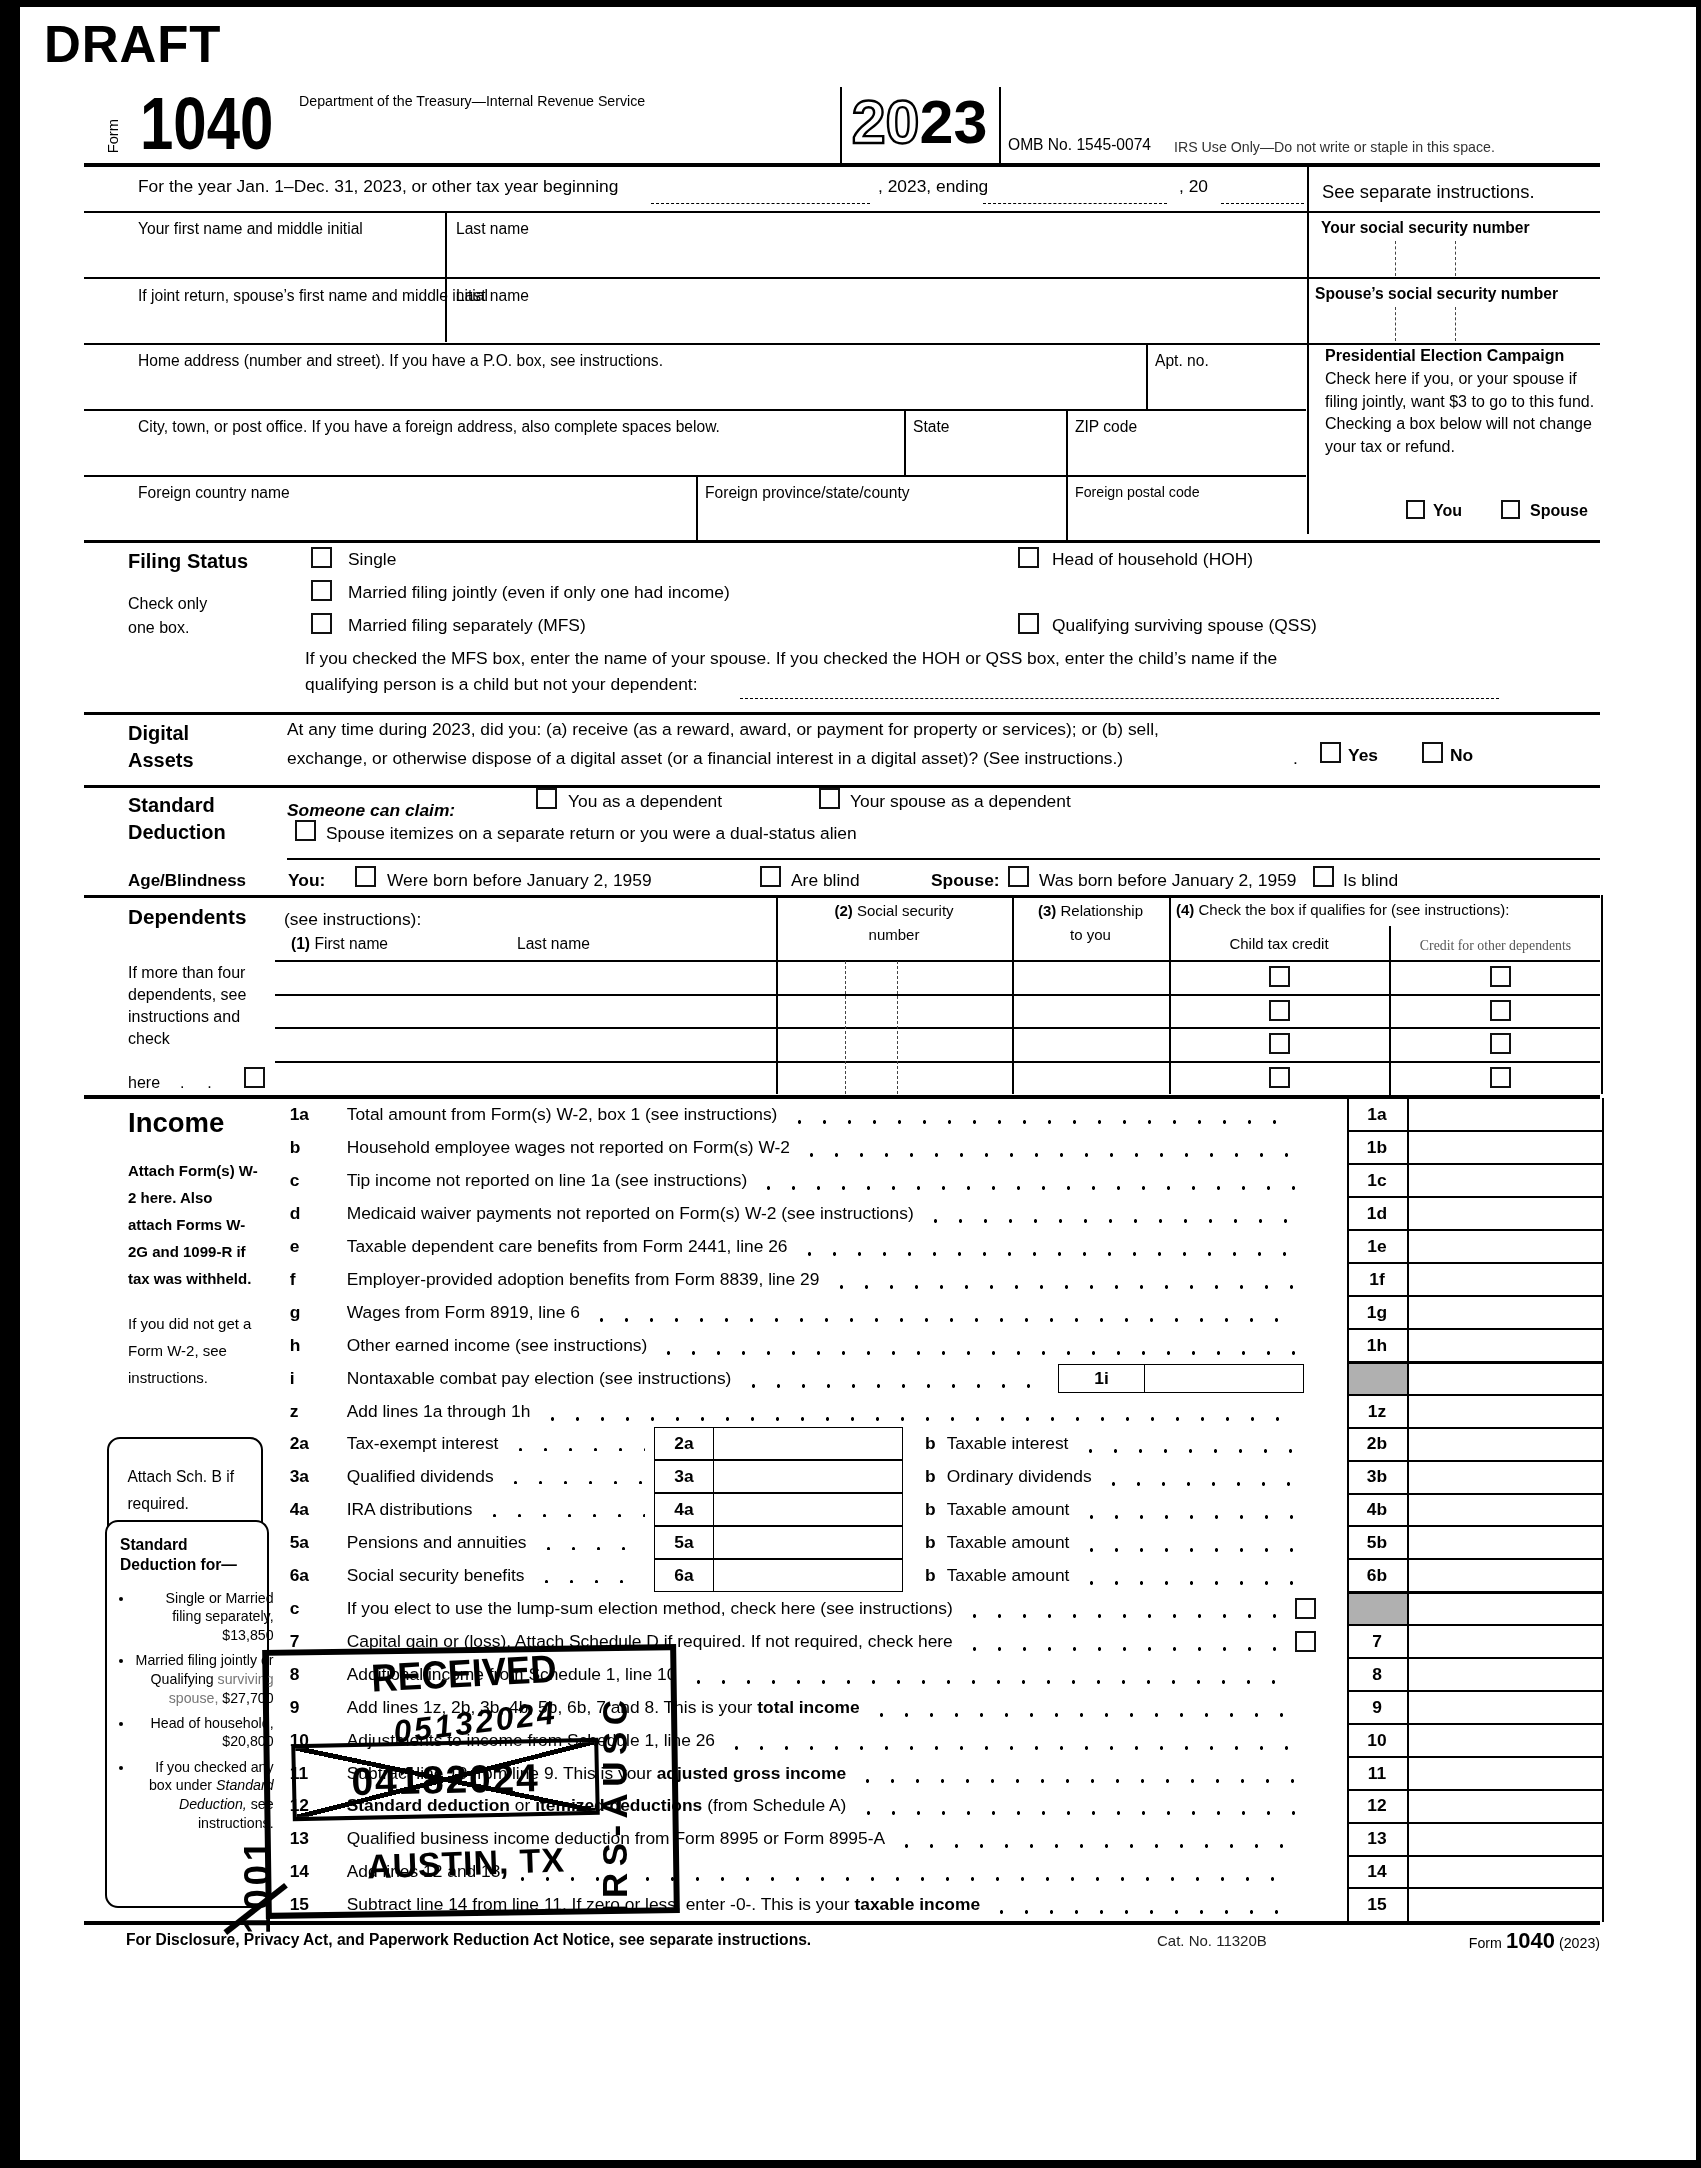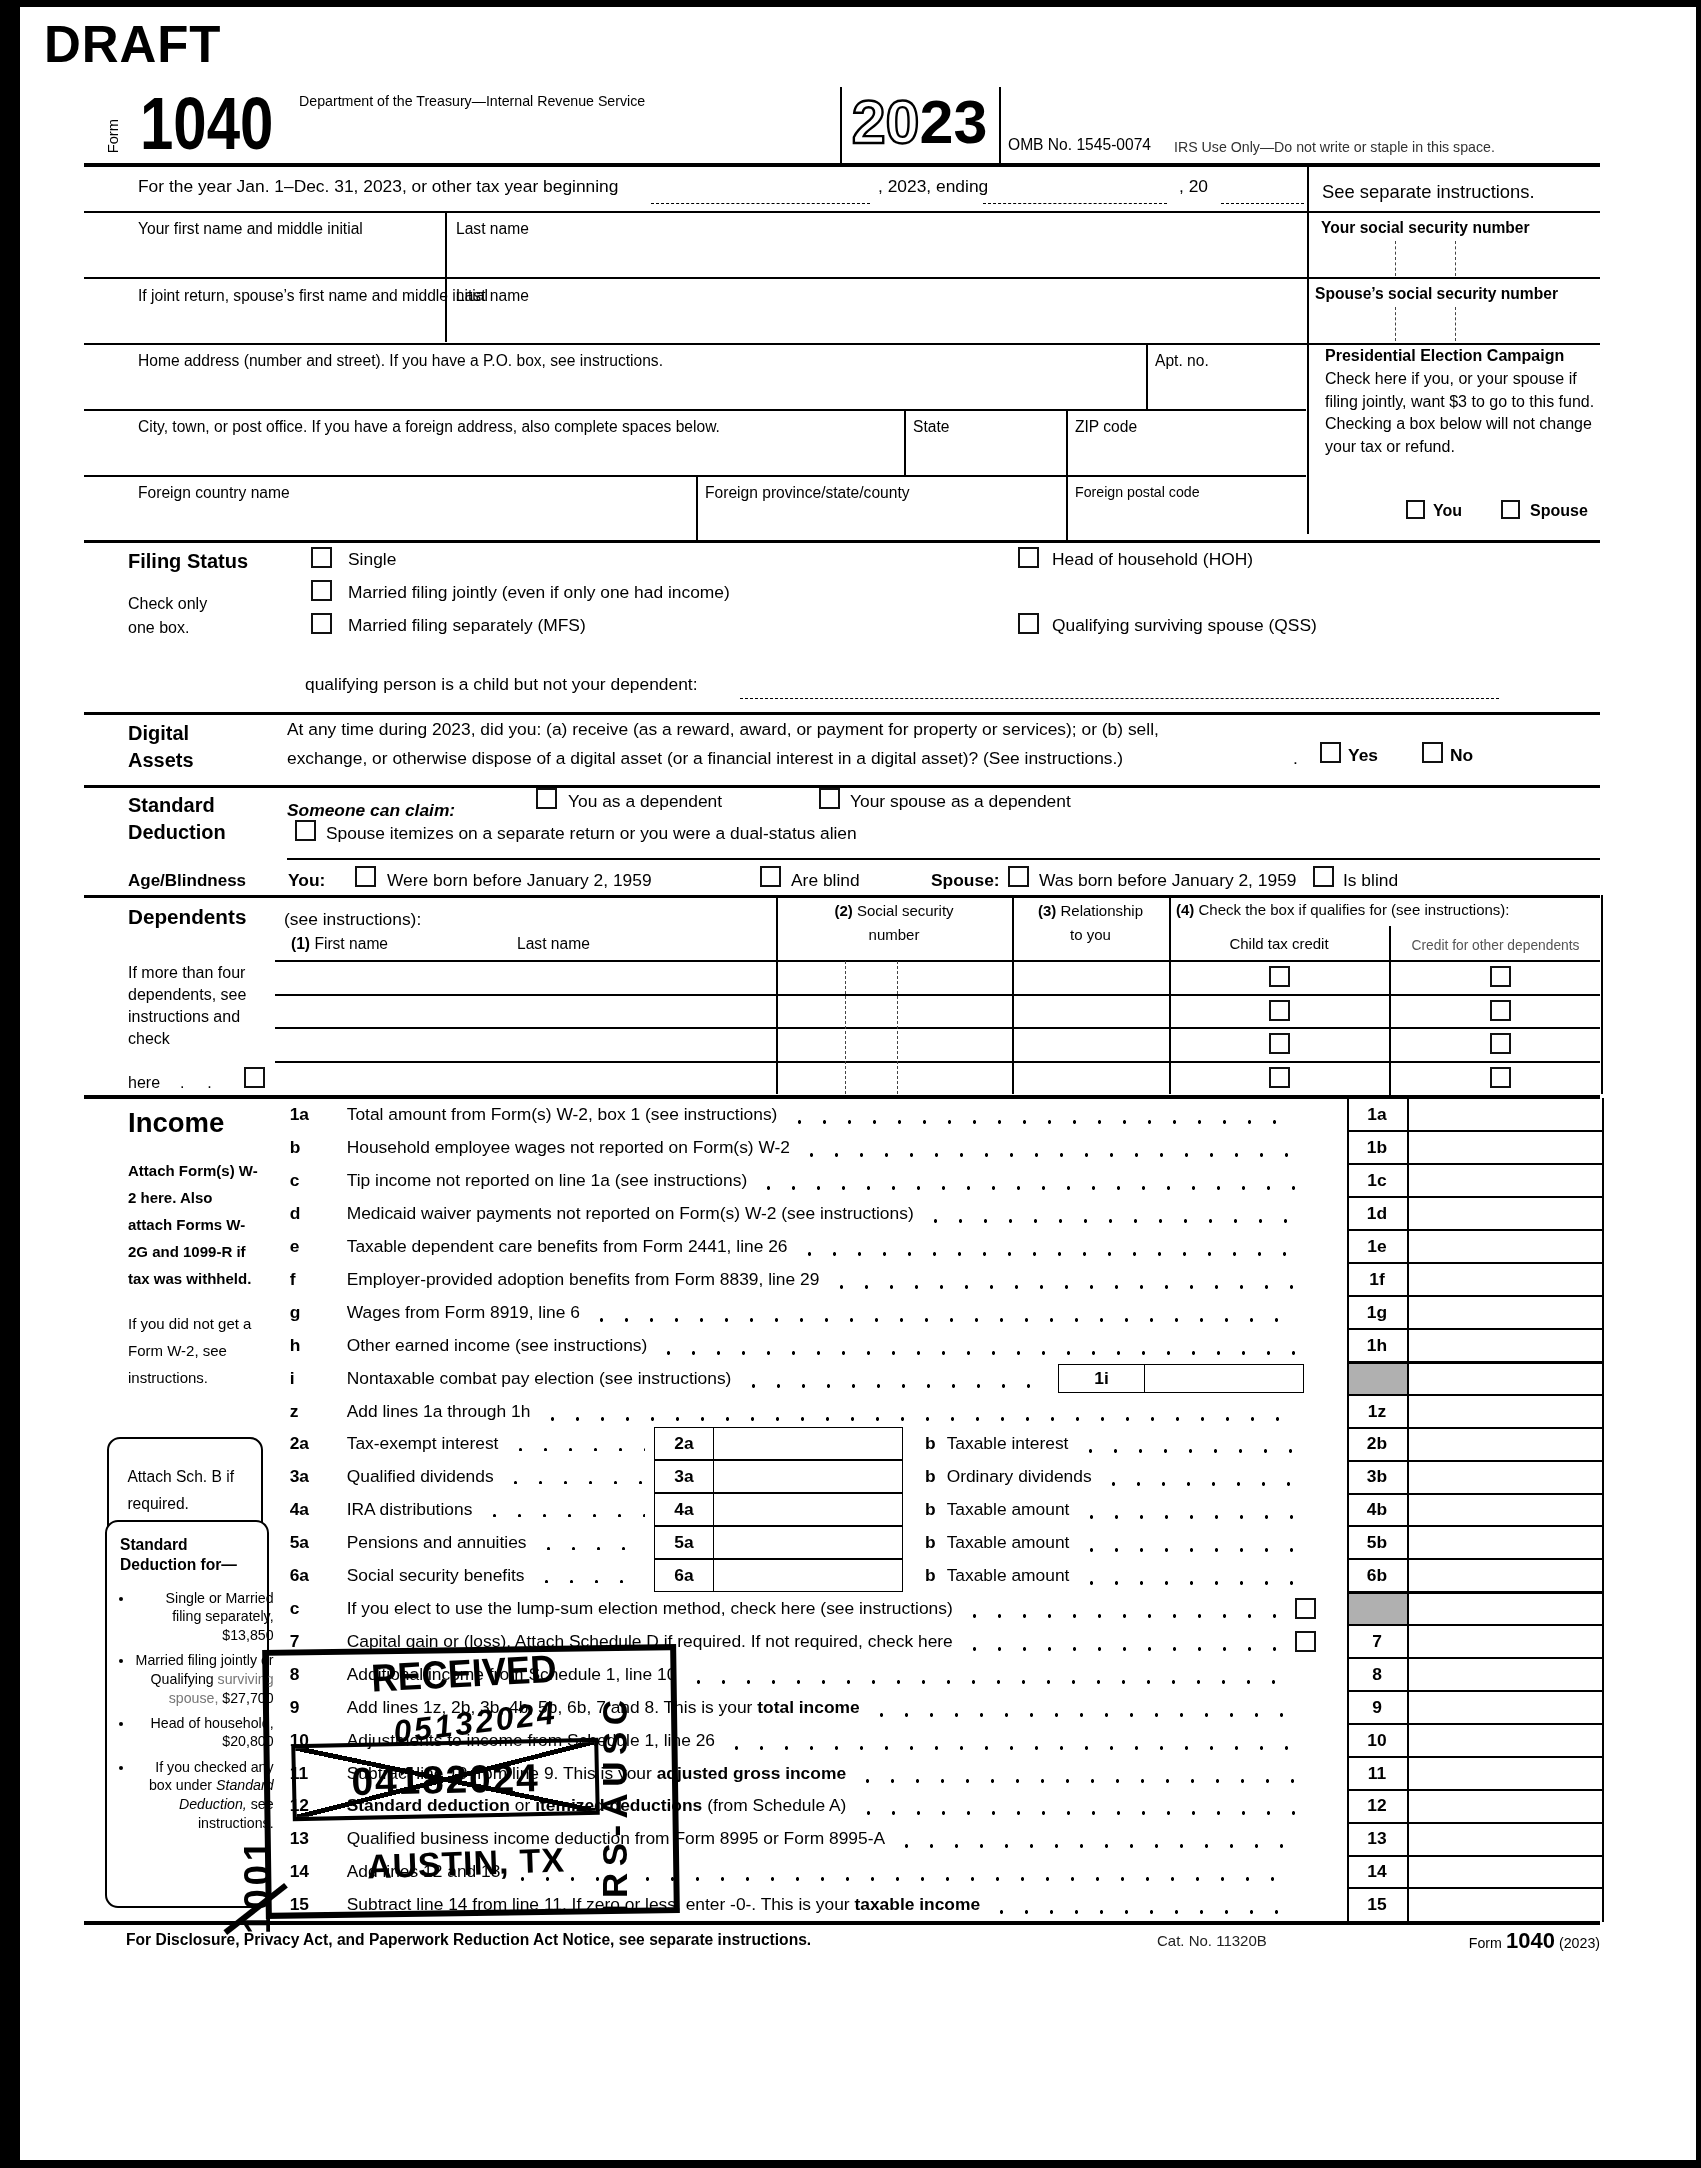--- a/index.html
+++ b/index.html
@@ -39,21 +39,21 @@
   .rounded{position:absolute;border:2.3px solid #000;border-radius:13px;background:#fff;box-sizing:border-box;}
   .outline20{color:#fff;-webkit-text-stroke:2.4px #000;}
   .vert{writing-mode:vertical-rl;transform:rotate(180deg);}
   .stamp-el{position:absolute;z-index:6;color:#000;}
   .xbg{background:
     linear-gradient(to top right, transparent calc(50% - 2.4px), #000 calc(50% - 2.4px) calc(50% + 2.4px), transparent calc(50% + 2.4px)),
     linear-gradient(to bottom right, transparent calc(50% - 2.4px), #000 calc(50% - 2.4px) calc(50% + 2.4px), transparent calc(50% + 2.4px));}
   ul.sdlist{margin:5.5px 0 0 0;padding-left:15.6px;}
   ul.sdlist li{font-size:14.2px;line-height:1.32;margin-bottom:6.4px;text-align:right;}
   .graytxt{color:#777;}
-  .dimtxt{color:#555;}
+  .dimtxt{color:#555;font-family:Liberation Serif, serif;}
 </style>
 </head>
 <body>
 
 <div id="page">
 
   <div class="frame" style="left:0;top:0;width:20px;height:2168px;"></div>
   <div class="frame" style="left:0;top:0;width:1702px;height:7.3px;"></div>
   <div class="frame" style="right:0;top:0;width:6.4px;height:2168px;"></div>
   <div class="frame" style="left:0;bottom:0;width:1702px;height:8.3px;"></div>
@@ -117,20 +117,21 @@
   <div class="cb" style="left:311px;top:547px;"></div>
   <div class="t f19" style="left:348px;top:549px;">Single</div>
   <div class="cb" style="left:311px;top:580px;"></div>
   <div class="t f19" style="left:348px;top:582px;">Married filing jointly (even if only one had income)</div>
   <div class="cb" style="left:311px;top:613px;"></div>
   <div class="t f19" style="left:348px;top:615px;">Married filing separately (MFS)</div>
   <div class="cb" style="left:1018px;top:547px;"></div>
   <div class="t f19" style="left:1052px;top:549px;">Head of household (HOH)</div>
   <div class="cb" style="left:1018px;top:613px;"></div>
   <div class="t f19" style="left:1052px;top:615px;">Qualifying surviving spouse (QSS)</div>
+  <div class="t f19" style="left:305px;top:648px;">If you checked the MFS box, enter the name of your spouse. If you checked the HOH or QSS box, enter the child’s name if the</div>
   <div class="t f19" style="left:305px;top:674px;">qualifying person is a child but not your dependent:</div>
   <div class="dh" style="left:740px;top:698px;width:759px;border-top-width:1.7px;"></div>
 
   <div class="t f21" style="left:128px;top:721px;">Digital</div>
   <div class="t f21" style="left:128px;top:748px;">Assets</div>
   <div class="t f19" style="left:287px;top:719px;">At any time during 2023, did you: (a) receive (as a reward, award, or payment for property or services); or (b) sell,</div>
   <div class="t f19" style="left:287px;top:748px;">exchange, or otherwise dispose of a digital asset (or a financial interest in a digital asset)? (See instructions.)</div>
   <div class="t f19" style="left:1293px;top:748px;">.</div>
   <div class="cb" style="left:1320px;top:742px;"></div>
   <div class="t f19 b" style="left:1348px;top:745px;">Yes</div>

